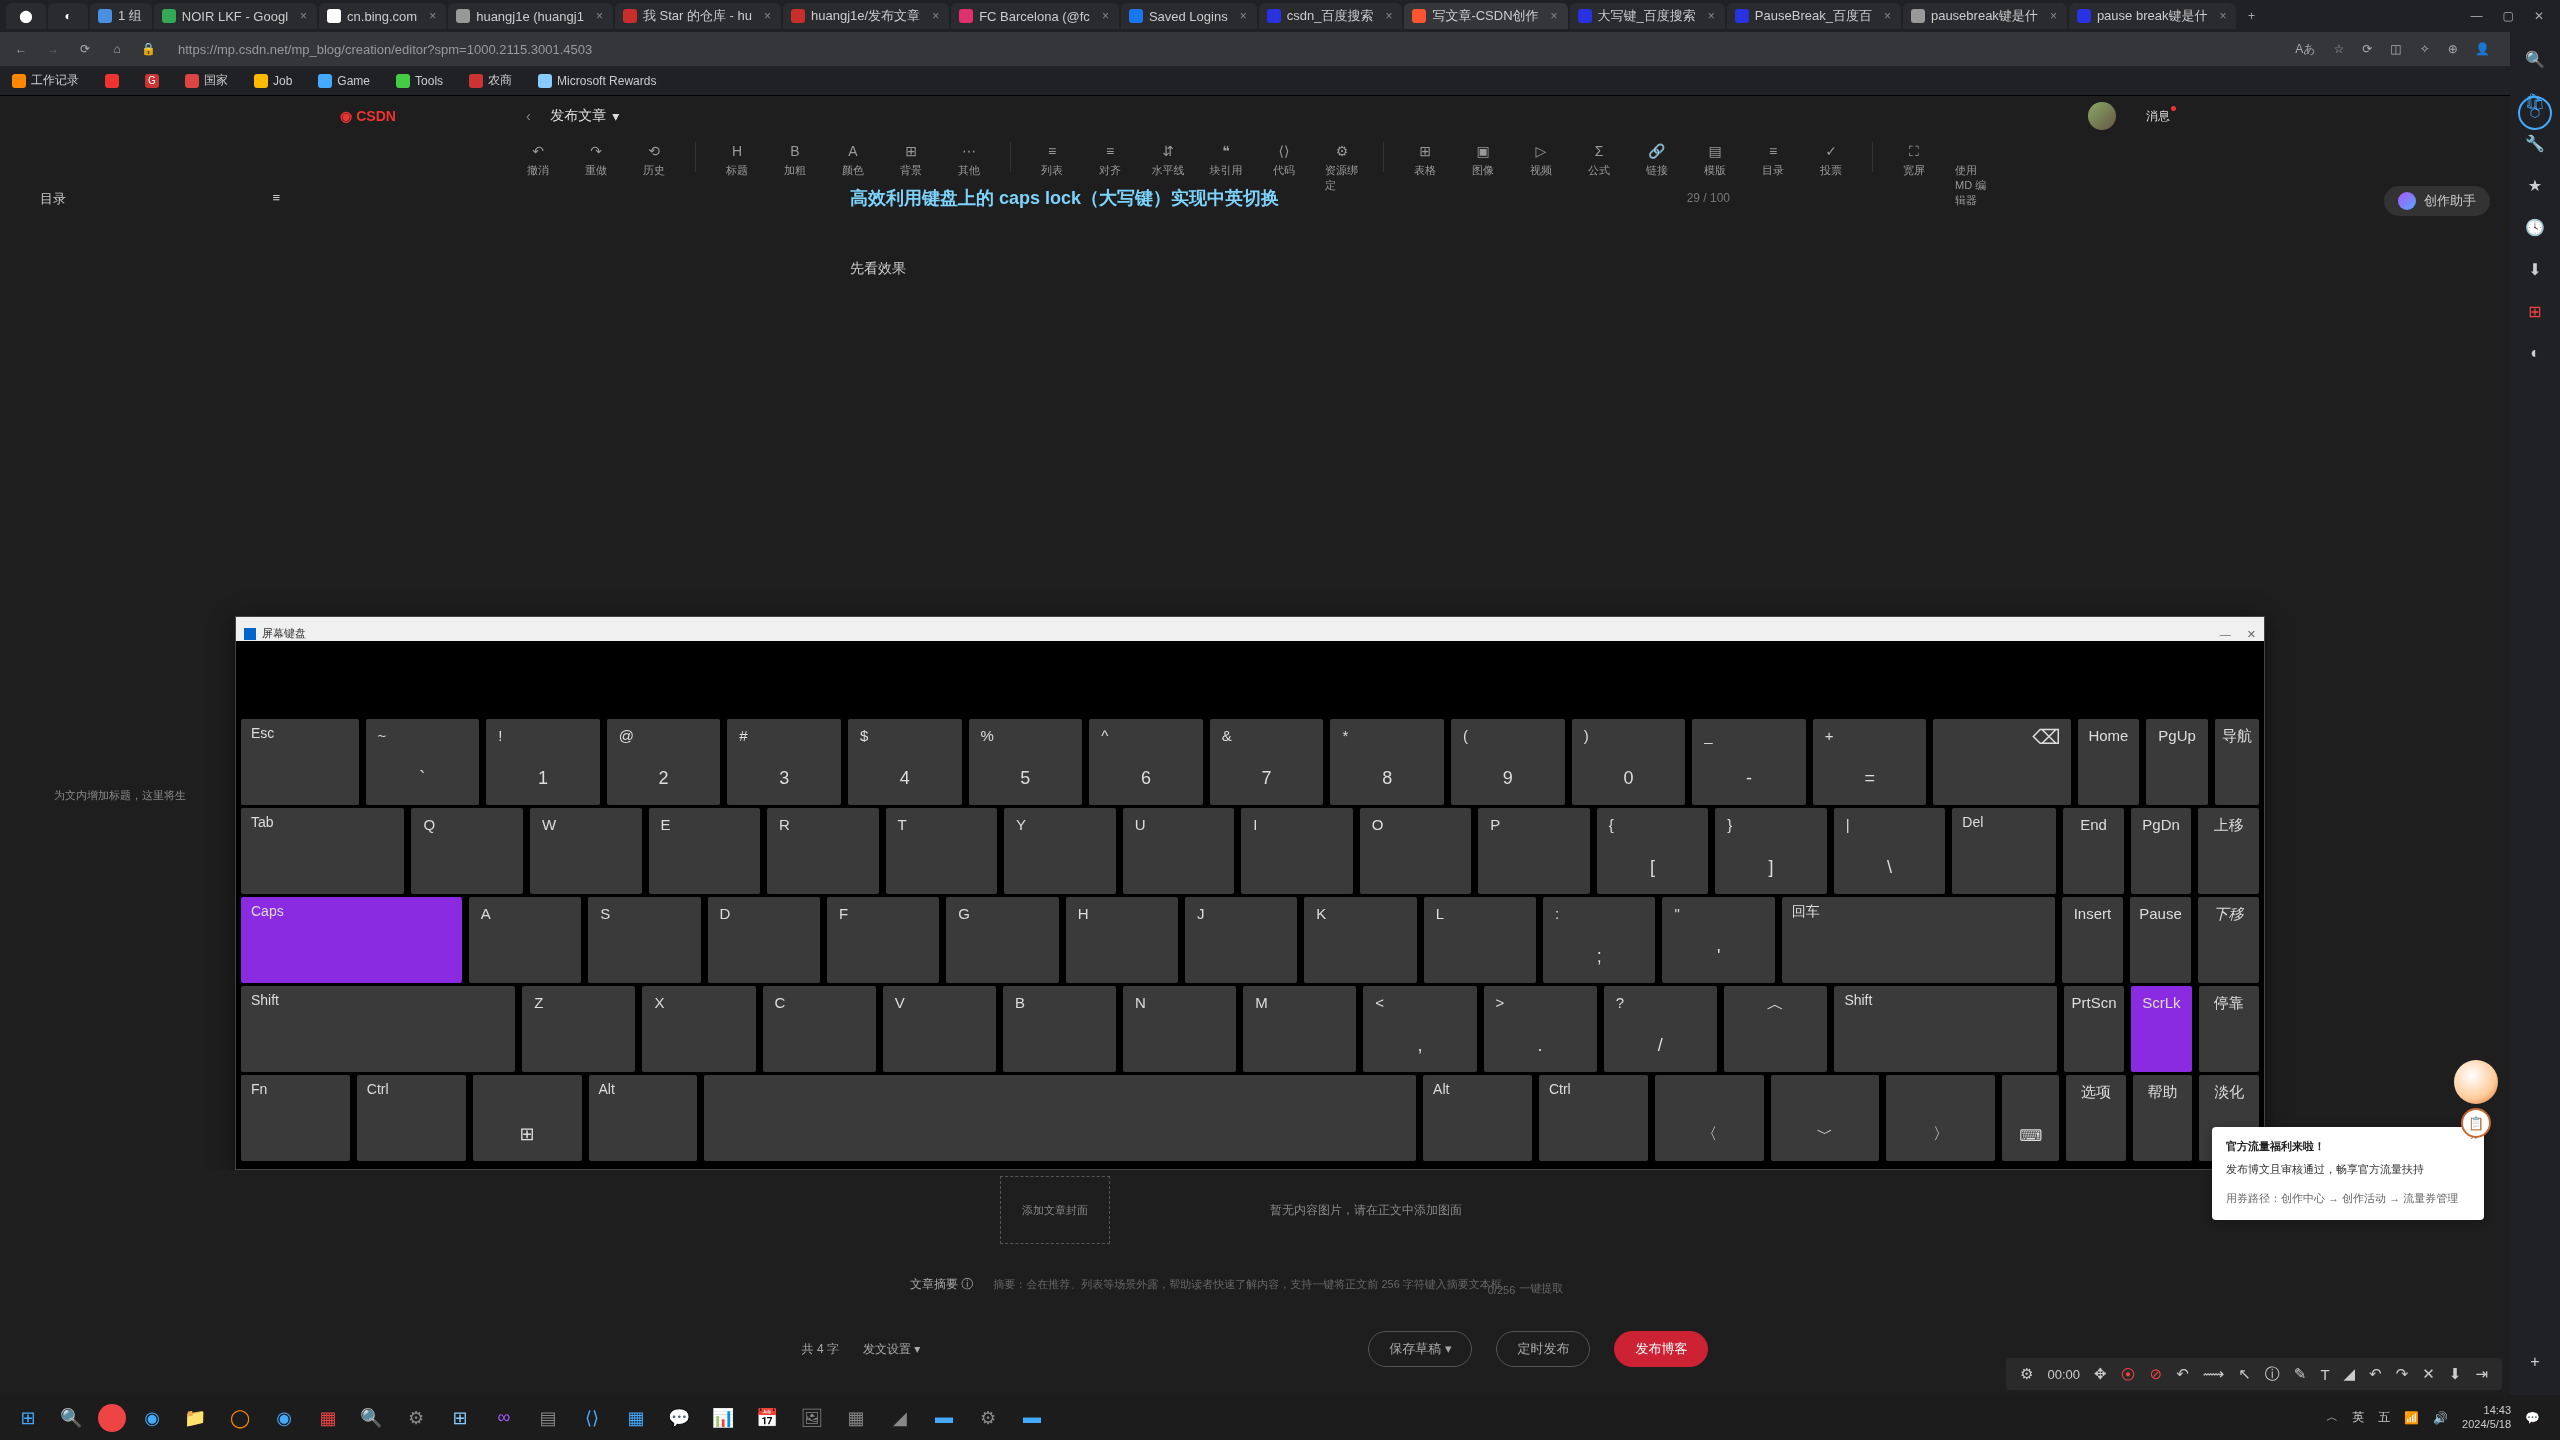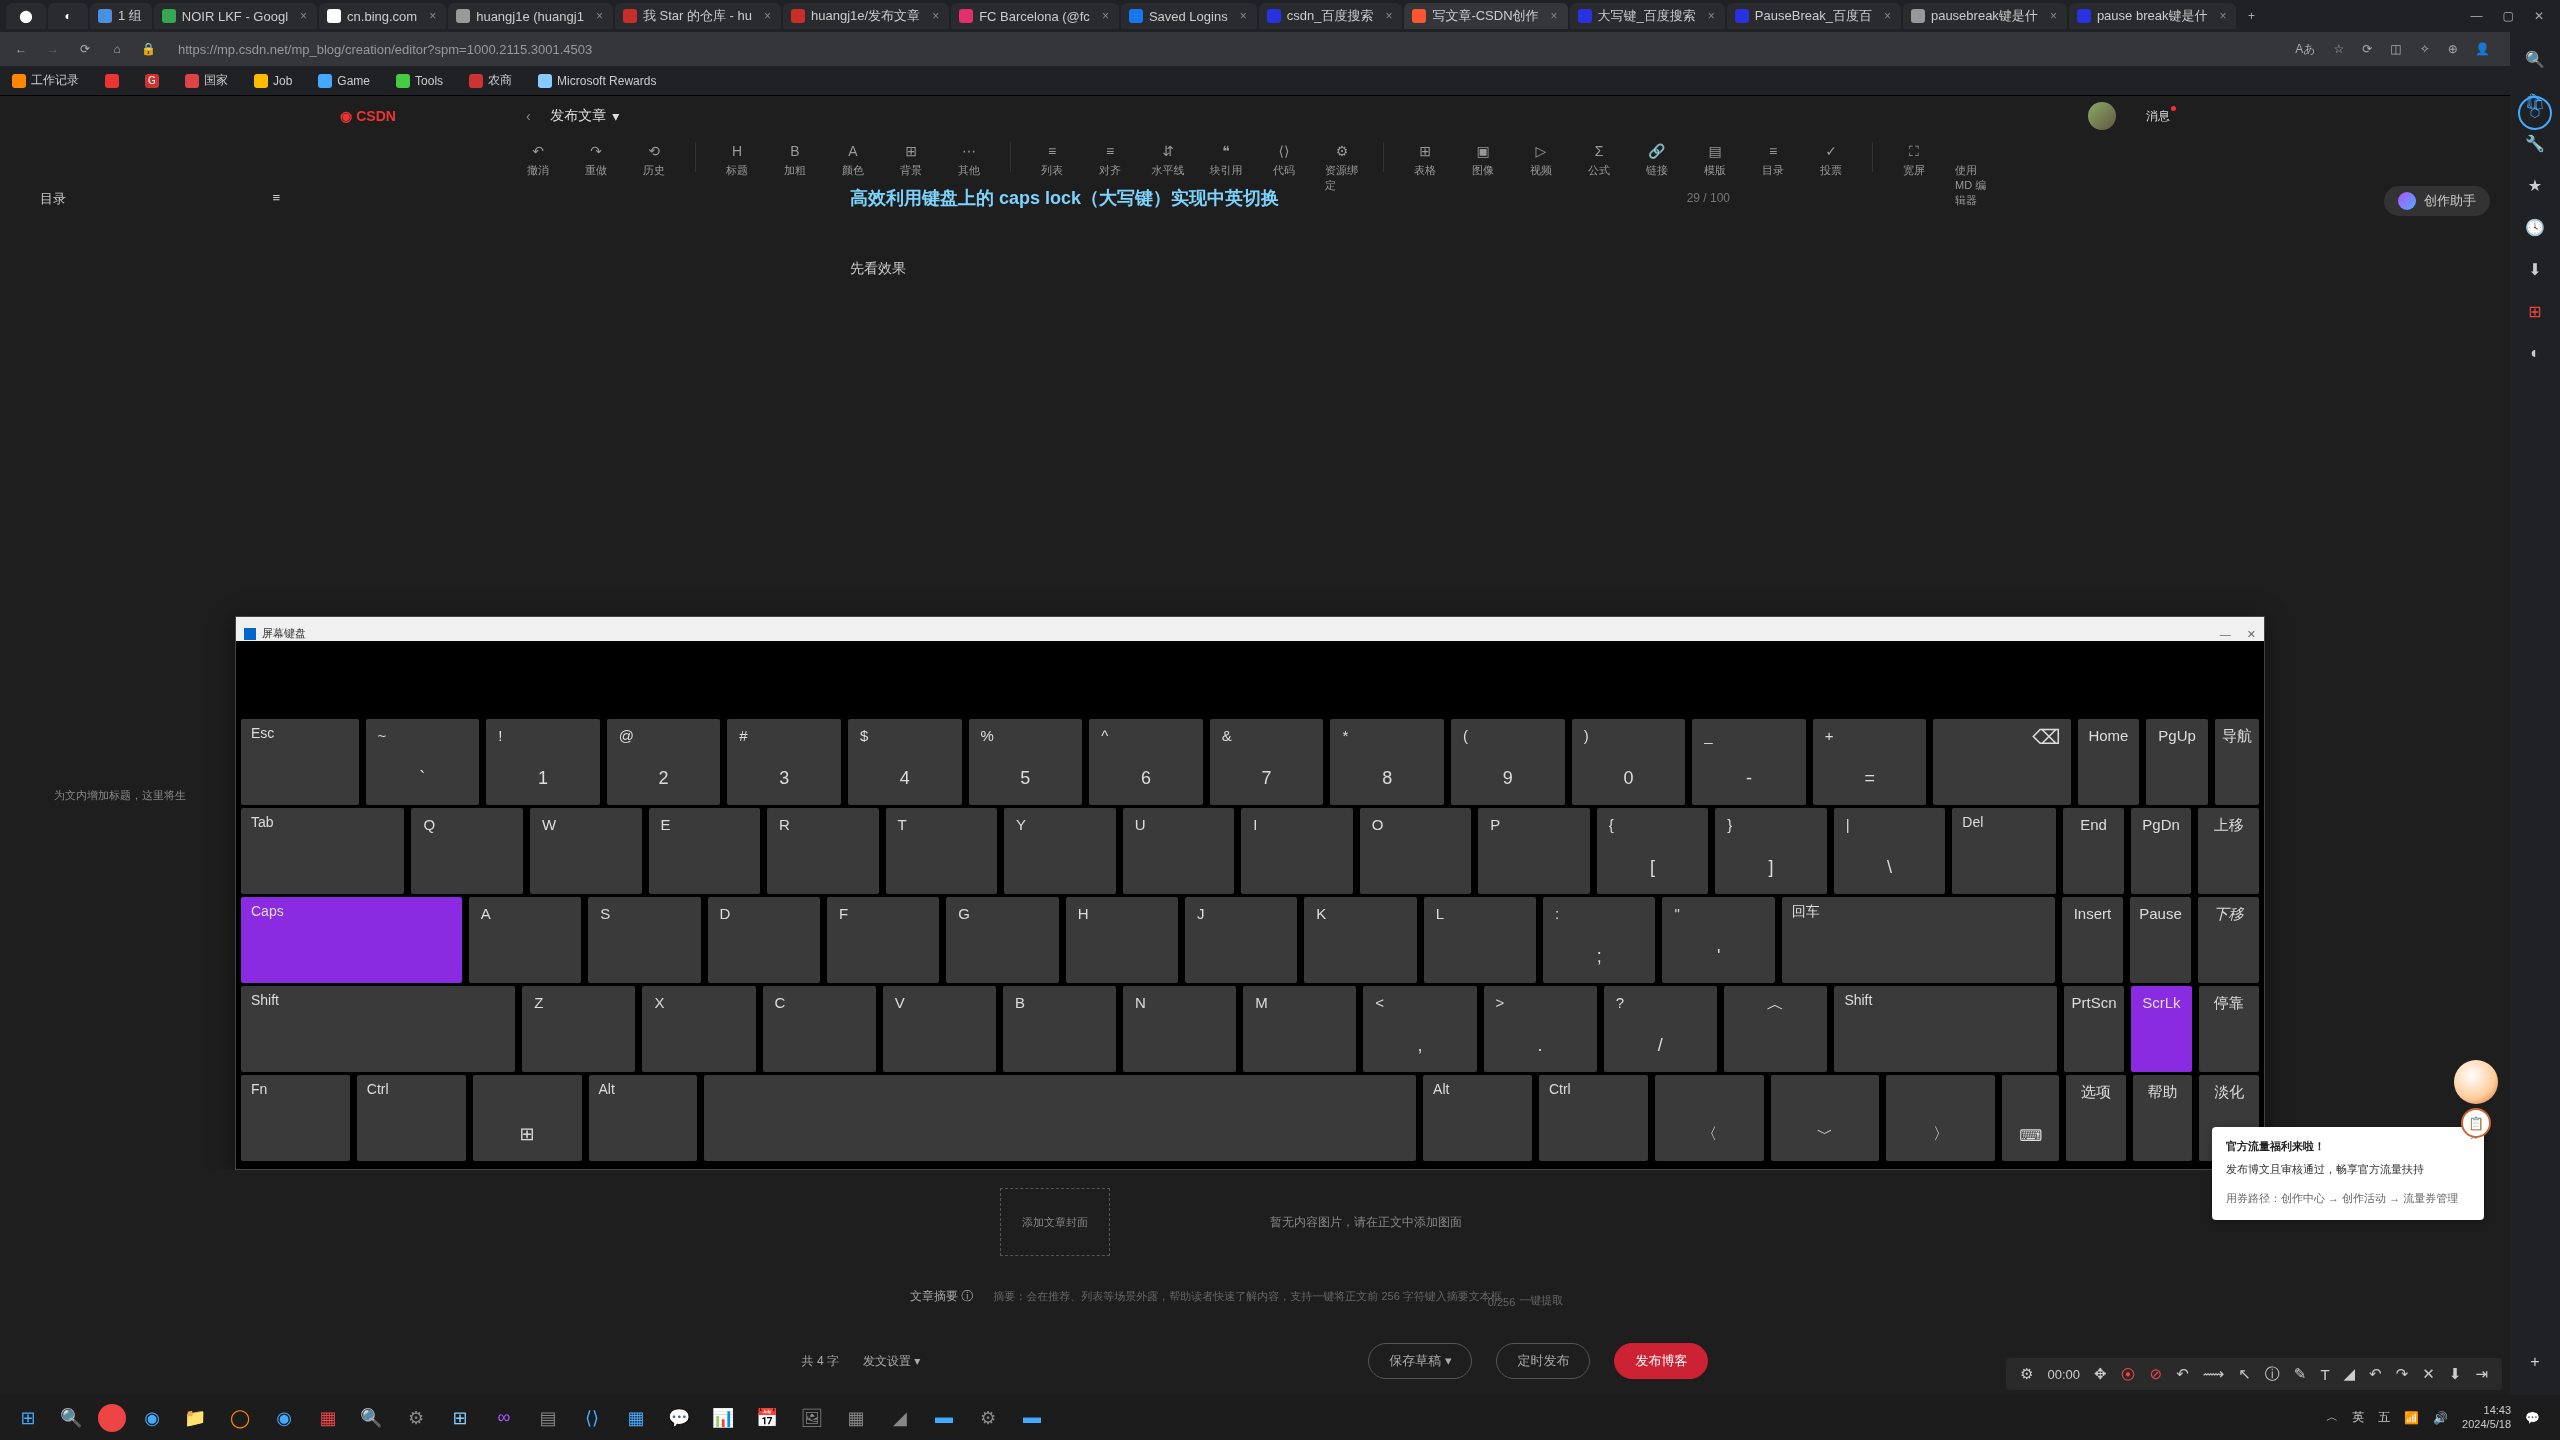--- a/index.html
+++ b/index.html
@@ -58,21 +58,21 @@
 .key{background:#3a3a3a;color:#ddd;height:86px;border-radius:2px;position:relative;font-size:15px}
 .key.sm{font-size:14px}
 .key .tl{position:absolute;top:6px;left:10px;font-size:14px}
 .key .sym{position:absolute;top:8px;left:12px;font-size:15px}
 .key .sym2{position:absolute;bottom:16px;left:50%;transform:translateX(-50%);font-size:18px}
 .key.caps{background:#8a2be2}
 .key.scrlk{background:#8a2be2}
 .key.nav{font-size:15px}
 .key.nav .nt{position:absolute;top:8px;left:0;right:0;text-align:center}
 
-.pubbar{position:absolute;left:0;right:50px;bottom:0;top:1170px;background:#1e1e1e;display:flex;flex-direction:column;color:#aaa;font-size:12px;padding:12px 40px}
+.pubbar{position:absolute;left:0;right:50px;bottom:0;top:1170px;background:#1e1e1e;display:flex;flex-direction:column;color:#aaa;font-size:12px;padding:0 40px}
 .pubrow{display:flex;align-items:center;gap:20px;padding:6px 0}
 .cover-box{border:1px dashed #555;width:110px;height:68px;display:flex;align-items:center;justify-content:center;font-size:11px;color:#888;text-align:center}
 .btn{padding:8px 20px;border-radius:18px;border:1px solid #555;font-size:13px}
 .btn.red{background:#c23;border-color:#c23;color:#fff}
 
 .notif{position:absolute;right:76px;bottom:220px;width:272px;background:#fff;border-radius:4px;padding:12px 14px 14px;color:#333;font-size:11px;box-shadow:0 2px 10px rgba(0,0,0,.3)}
 .notif .nt{font-weight:bold;margin-bottom:8px;color:#222}
 .notif .nclose{position:absolute;top:4px;right:6px;color:#888;font-size:10px}
 
 .mascot{position:absolute;right:56px;bottom:300px;width:56px;height:80px}

